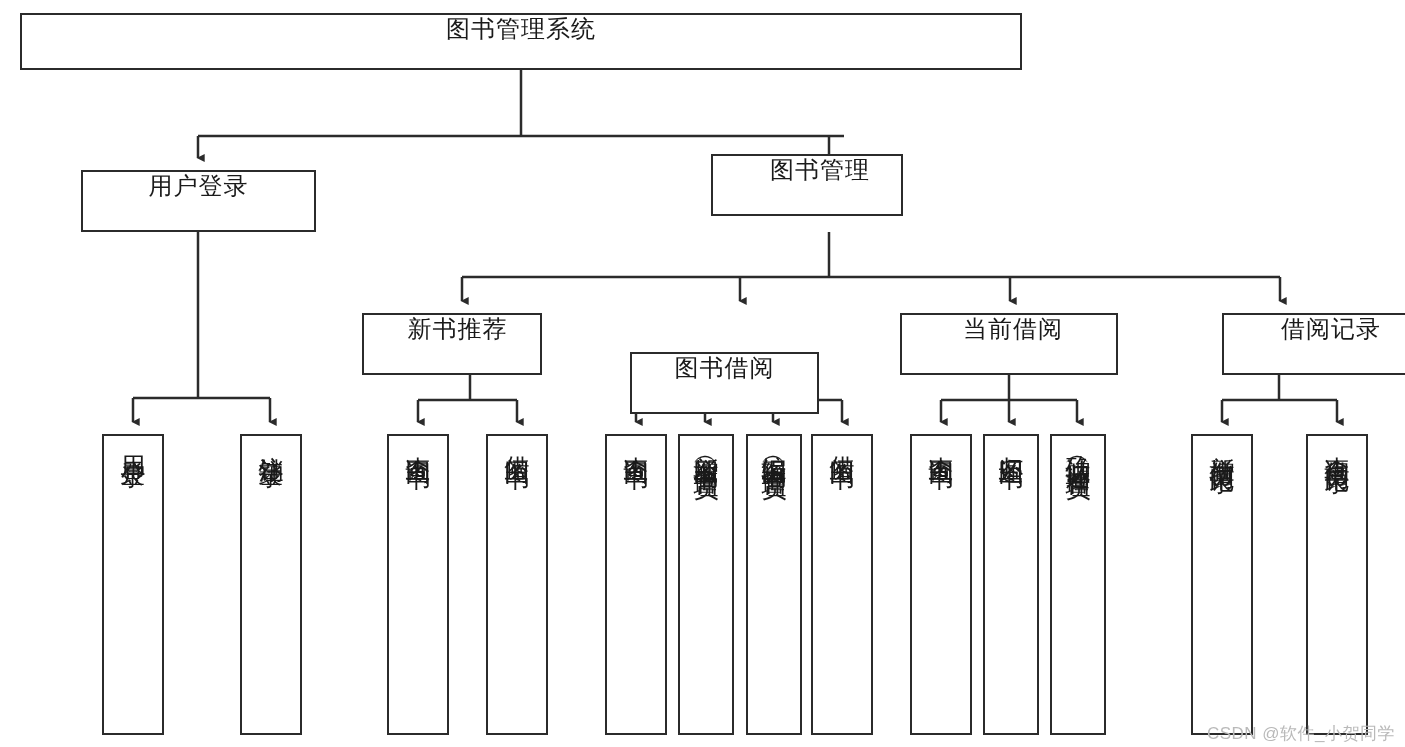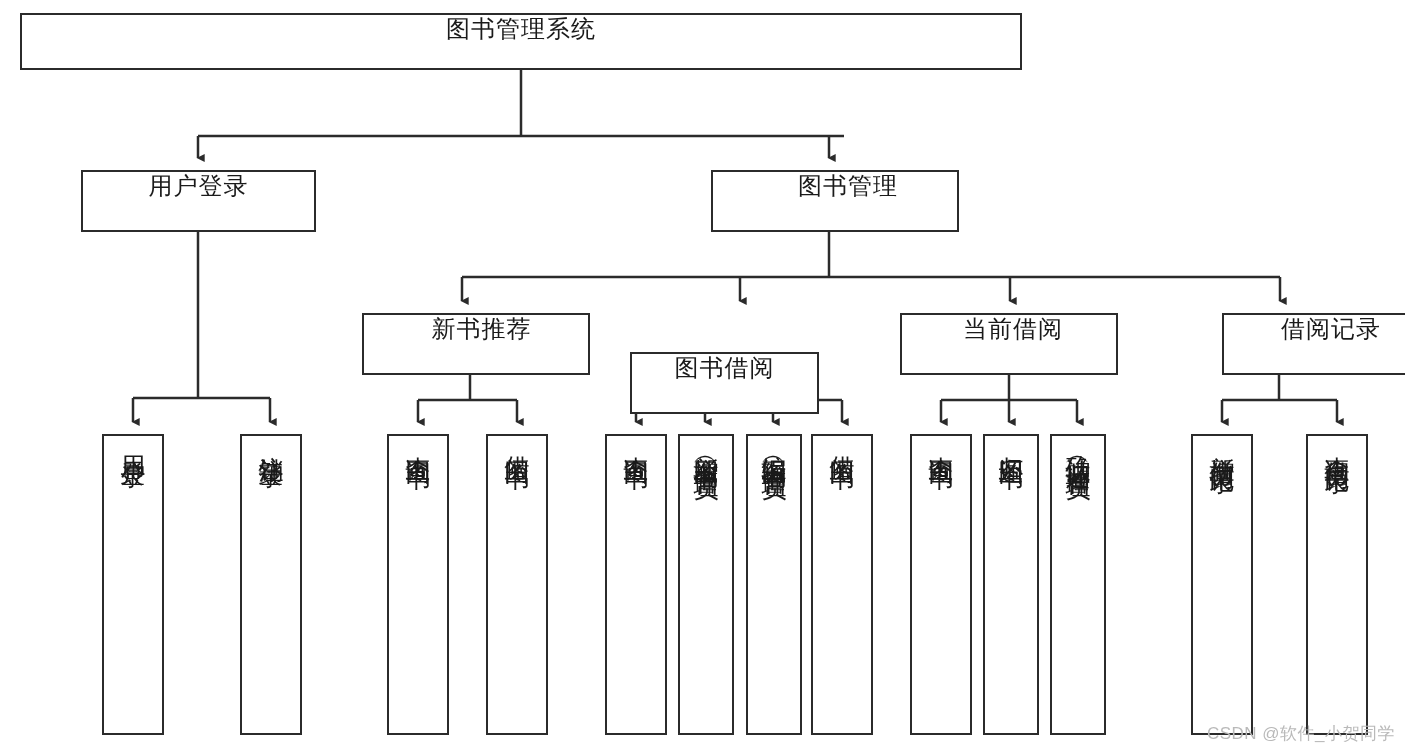--- a/index.html
+++ b/index.html
@@ -116,25 +116,25 @@
     </g>
   </svg>
 
   <div class="node h" style="left:20px; top:13px; width:1002px; height:57px;">
     <span>图书管理系统</span>
   </div>
 
   <div class="node h" style="left:81px; top:170px; width:235px; height:62px;">
     <span>用户登录</span>
   </div>
-  <div class="node h" style="left:711px; top:170px; width:248px; height:62px;padding-left:26px;">
+  <div class="node h" style="left:711px; top:154px; width:192px; height:62px;padding-left:26px;">
     <span>图书管理</span>
   </div>
 
-  <div class="node h" style="left:362px; top:313px; width:228px; height:62px;padding-left:11px;">
+  <div class="node h" style="left:362px; top:313px; width:180px; height:62px;padding-left:11px;">
     <span>新书推荐</span>
   </div>
   <div class="node h" style="left:630px; top:307px; width:189px; height:62px;margin-top:45px;">
     <span>图书借阅</span>
   </div>
   <div class="node h" style="left:900px; top:313px; width:218px; height:62px;padding-left:8px;">
     <span>当前借阅</span>
   </div>
   <div class="node h" style="left:1222px; top:313px; width:218px; height:62px;">
     <span>借阅记录</span>

